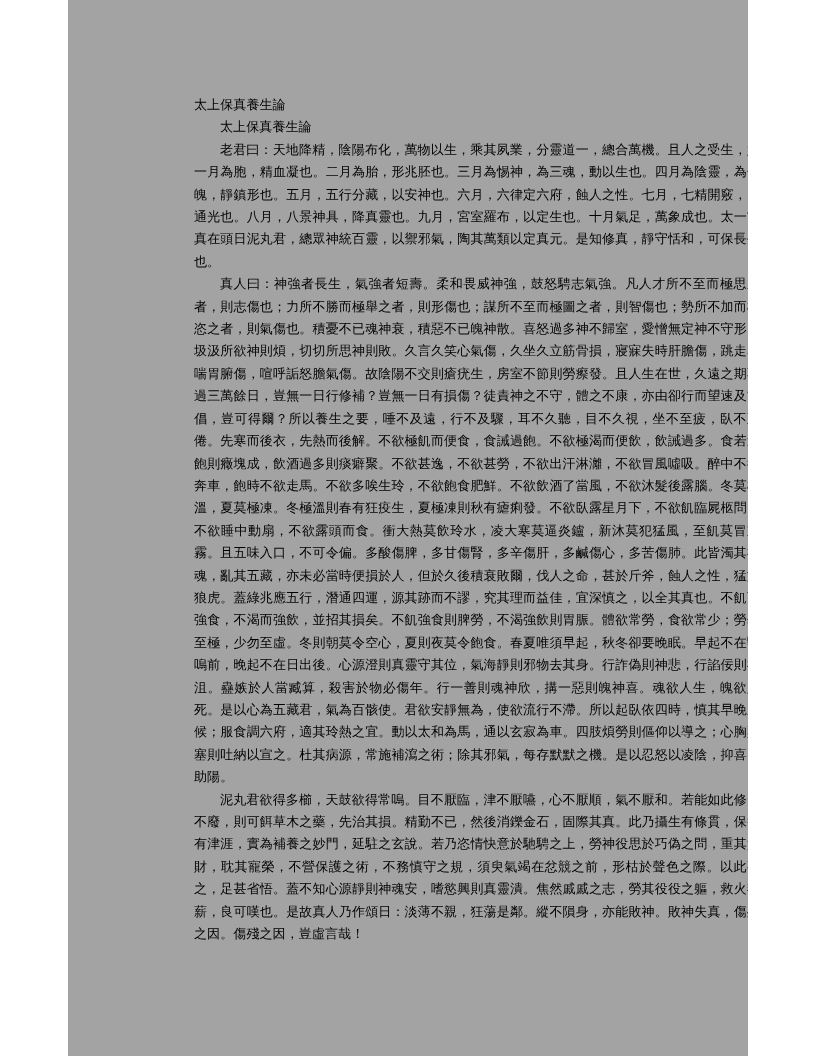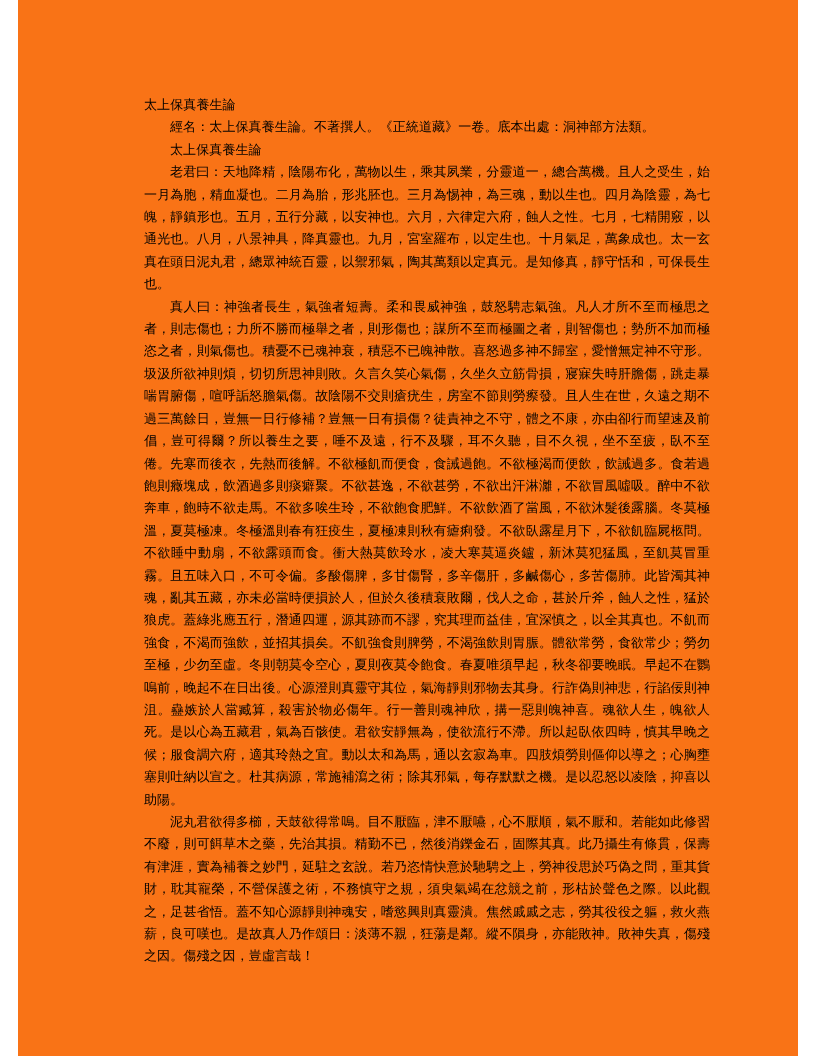--- a/index.html
+++ b/index.html
@@ -7,24 +7,24 @@
     margin: 0;
     padding: 0;
     background: #ffffff;
   }
   body {
     font-family: "DejaVu Serif", "Liberation Serif", serif;
     color: #000000;
   }
   .page {
     position: relative;
-    width: 780px;
+    width: 680px;
     height: 1056px;
     margin: 0 auto;
-    background: #f97316;
+    background: #a3a3a3;
     box-sizing: border-box;
     overflow: hidden;
   }
   .doc-body {
     position: absolute;
     left: 126px;
     top: 94px;
     width: 566px;
   }
   .para {
@@ -46,21 +46,20 @@
   }
 </style>
 </head>
 <body>
 
 <div class="page">
   <div class="doc-body">
 
     <p class="para flush">太上保真養生論</p>
 
-    <p class="para indent">經名：太上保真養生論。不著撰人。《正統道藏》一卷。底本出處：洞神部方法類。</p>
 
     <p class="para indent">太上保真養生論</p>
 
 
     <p class="para indent">老君曰：天地降精，陰陽布化，萬物以生，乘其夙業，分靈道一，總合萬機。且人之受生，始一月為胞，精血凝也。二月為胎，形兆胚也。三月為惕神，為三魂，動以生也。四月為陰靈，為七魄，靜鎮形也。五月，五行分藏，以安神也。六月，六律定六府，蝕人之性。七月，七精開竅，以通光也。八月，八景神具，降真靈也。九月，宮室羅布，以定生也。十月氣足，萬象成也。太一玄真在頭日泥丸君，總眾神統百靈，以禦邪氣，陶其萬類以定真元。是知修真，靜守恬和，可保長生也。</p>
 
     <p class="para indent">真人曰：神強者長生，氣強者短壽。柔和畏威神強，鼓怒騁志氣強。凡人才所不至而極思之者，則志傷也；力所不勝而極舉之者，則形傷也；謀所不至而極圖之者，則智傷也；勢所不加而極恣之者，則氣傷也。積憂不已魂神衰，積惡不已魄神散。喜怒過多神不歸室，愛憎無定神不守形。圾汲所欲神則煩，切切所思神則敗。久言久笑心氣傷，久坐久立筋骨損，寢寐失時肝膽傷，跳走暴喘胃腑傷，喧呼詬怒膽氣傷。故陰陽不交則瘡疣生，房室不節則勞瘵發。且人生在世，久遠之期不過三萬餘日，豈無一日行修補？豈無一日有損傷？徒責神之不守，體之不康，亦由卻行而望速及前倡，豈可得爾？所以養生之要，唾不及遠，行不及驟，耳不久聽，目不久視，坐不至疲，臥不至倦。先寒而後衣，先熱而後解。不欲極飢而便食，食誡過飽。不欲極渴而便飲，飲誡過多。食若過飽則癥塊成，飲酒過多則痰癖聚。不欲甚逸，不欲甚勞，不欲出汗淋灕，不欲冒風噓吸。醉中不欲奔車，飽時不欲走馬。不欲多唉生玲，不欲飽食肥鮮。不欲飲酒了當風，不欲沐髮後露腦。冬莫極溫，夏莫極凍。冬極溫則春有狂疫生，夏極凍則秋有瘧痢發。不欲臥露星月下，不欲飢臨屍柩問。不欲睡中動扇，不欲露頭而食。衝大熱莫飲玲水，凌大寒莫逼炎鑪，新沐莫犯猛風，至飢莫冒重霧。且五味入口，不可令偏。多酸傷脾，多甘傷腎，多辛傷肝，多鹹傷心，多苦傷肺。此皆濁其神魂，亂其五藏，亦未必當時便損於人，但於久後積衰敗爾，伐人之命，甚於斤斧，蝕人之性，猛於狼虎。蓋綠兆應五行，潛通四運，源其跡而不謬，究其理而益佳，宜深慎之，以全其真也。不飢而強食，不渴而強飲，並招其損矣。不飢強食則脾勞，不渴強飲則胃脤。體欲常勞，食欲常少；勞勿至極，少勿至虛。冬則朝莫令空心，夏則夜莫令飽食。春夏唯須早起，秋冬卻要晚眠。早起不在鸚嗚前，晚起不在日出後。心源澄則真靈守其位，氣海靜則邪物去其身。行詐偽則神悲，行諂佞則神沮。蠱嫉於人當臧算，殺害於物必傷年。行一善則魂神欣，搆一惡則魄神喜。魂欲人生，魄欲人死。是以心為五藏君，氣為百骸使。君欲安靜無為，使欲流行不滯。所以起臥依四時，慎其早晚之候；服食調六府，適其玲熱之宜。動以太和為馬，通以玄寂為車。四肢煩勞則傴仰以導之；心胸壅塞則吐納以宣之。杜其病源，常施補瀉之術；除其邪氣，每存默默之機。是以忍怒以凌陰，抑喜以助陽。</p>
 
     <p class="para indent">泥丸君欲得多櫛，天鼓欲得常嗚。目不厭臨，津不厭嚥，心不厭順，氣不厭和。若能如此修習不廢，則可餌草木之藥，先治其損。精勤不已，然後消鑠金石，固際其真。此乃攝生有條貫，保壽有津涯，實為補養之妙門，延駐之玄說。若乃恣情快意於馳騁之上，勞神役思於巧偽之問，重其貨財，耽其寵榮，不營保護之術，不務慎守之規，須臾氣竭在忿競之前，形枯於聲色之際。以此觀之，足甚省悟。蓋不知心源靜則神魂安，嗜慾興則真靈潰。焦然戚戚之志，勞其役役之軀，救火燕薪，良可嘆也。是故真人乃作頌日：淡薄不親，狂蕩是鄰。縱不隕身，亦能敗神。敗神失真，傷殘之因。傷殘之因，豈虛言哉！</p>
 

